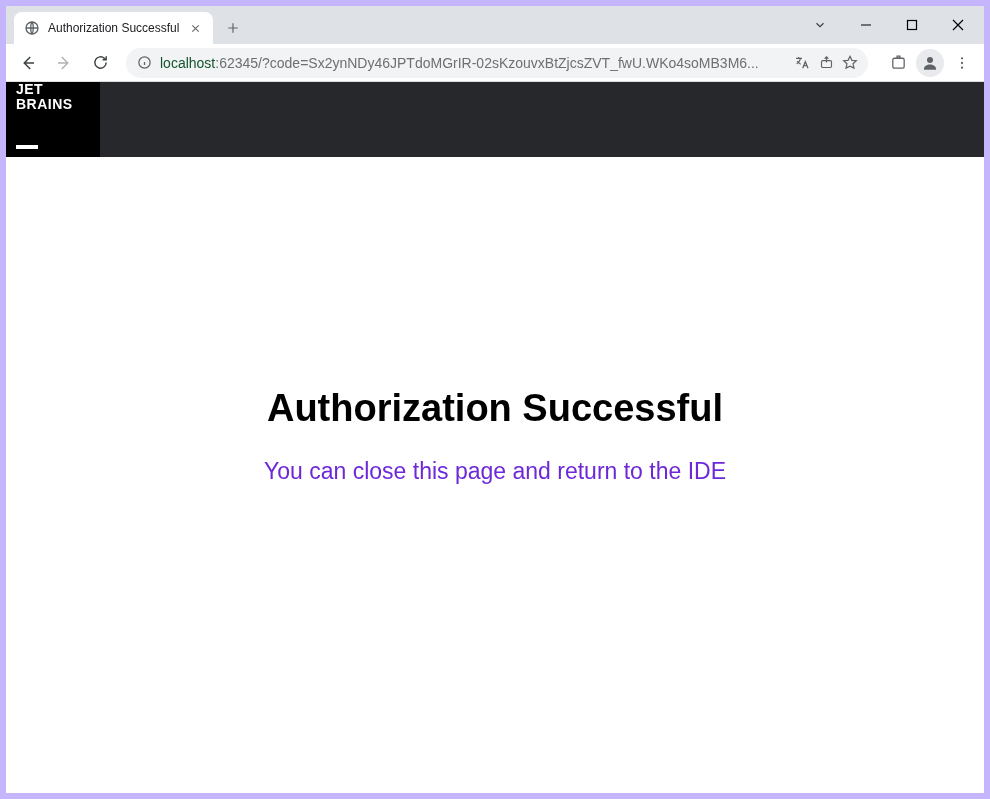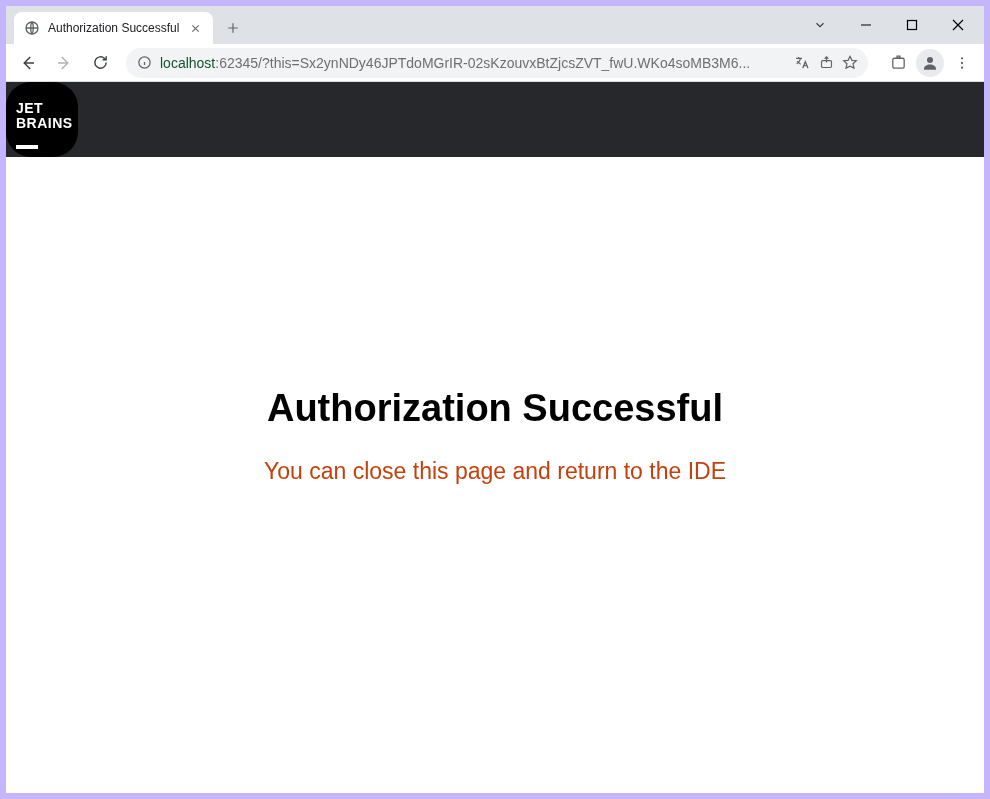--- a/index.html
+++ b/index.html
@@ -27,27 +27,27 @@
   .omnibox { flex: 1; height: 30px; background: #f1f3f4; border-radius: 15px; display: flex; align-items: center; padding: 0 10px; gap: 8px; margin: 0 6px; }
   .omnibox .siteinfo { width: 16px; height: 16px; display: flex; align-items: center; justify-content: center; color: #5f6368; }
   .omnibox .url { font-size: 14px; color: #6f6f6f; white-space: nowrap; overflow: hidden; text-overflow: ellipsis; flex: 1; }
   .omnibox .url .host { color: #14532d; }
   .right-icons { display: flex; align-items: center; gap: 2px; margin-left: 4px; }
   .avatar { width: 28px; height: 28px; border-radius: 50%; background: #e8eaed; display: flex; align-items: center; justify-content: center; color: #5f6368; }
 
   
   .page { flex: 1; display: flex; flex-direction: column; background: #fff; overflow: hidden; }
   .header-band { height: 75px; background: #27282c; display: flex; align-items: flex-start; }
-  .jetbrains-logo { width: 72px; height: 75px; background: #000; display: flex; flex-direction: column; justify-content: center; padding: 0 10px 8px 10px; position: relative; border-radius: 25px; }
+  .jetbrains-logo { width: 94px; height: 75px; background: #000; display: flex; flex-direction: column; padding: 0 10px 8px 10px; position: relative; }
   .jetbrains-logo .txt { color: #fff; font-weight: 800; font-size: 14px; line-height: 15px; letter-spacing: 0.5px; font-family: Arial, sans-serif; }
   .jetbrains-logo .bar { width: 22px; height: 4px; background: #fff; position: absolute; left: 10px; bottom: 8px; }
 
   .content { flex: 1; display: flex; flex-direction: column; align-items: center; padding-top: 230px; }
   .content h1 { font-size: 38px; font-weight: 700; color: #000; font-family: "Segoe UI", Arial, sans-serif; }
-  .content p { margin-top: 28px; font-size: 23px; color: #c2410c; }
+  .content p { margin-top: 28px; font-size: 23px; color: #6d28d9; }
 
   svg { display: block; }
 </style>
 </head>
 <body>
 
 <div class="window">
 
   <div class="titlebar">
     <div class="tabstrip">
@@ -114,21 +114,21 @@
     </div>
 
     <div class="omnibox">
       <span class="siteinfo">
         <svg viewBox="0 0 24 24" width="15" height="15" fill="none" stroke="currentColor" stroke-width="2">
             <circle cx="12" cy="12" r="9"></circle>
             <path d="M12 8h.01M12 11v5"></path>
           </svg>
       </span>
       <span class="url">
-        <span class="host">localhost</span><span>:62345</span><span>/?this=Sx2ynNDy46JPTdoMGrIR-02sKzouvxBtZjcsZVT_fwU.WKo4soMB3M6...</span>
+        <span class="host">localhost</span><span>:62345</span><span>/?code=Sx2ynNDy46JPTdoMGrIR-02sKzouvxBtZjcsZVT_fwU.WKo4soMB3M6...</span>
       </span>
       <span class="siteinfo">
         <svg viewBox="0 0 24 24" width="16" height="16" fill="none" stroke="currentColor" stroke-width="1.8">
             <path d="M3 5h9M7 3v2M10 5c-1 4-3 6-6 8M5 9c1 2 3 4 5 5"></path>
             <path d="M13 20l4-10 4 10M14.5 16h5"></path>
           </svg>
       </span>
       <span class="siteinfo">
         <svg viewBox="0 0 24 24" width="15" height="15" fill="none" stroke="currentColor" stroke-width="1.8">
             <rect x="4" y="9" width="16" height="11" rx="2"></rect>

